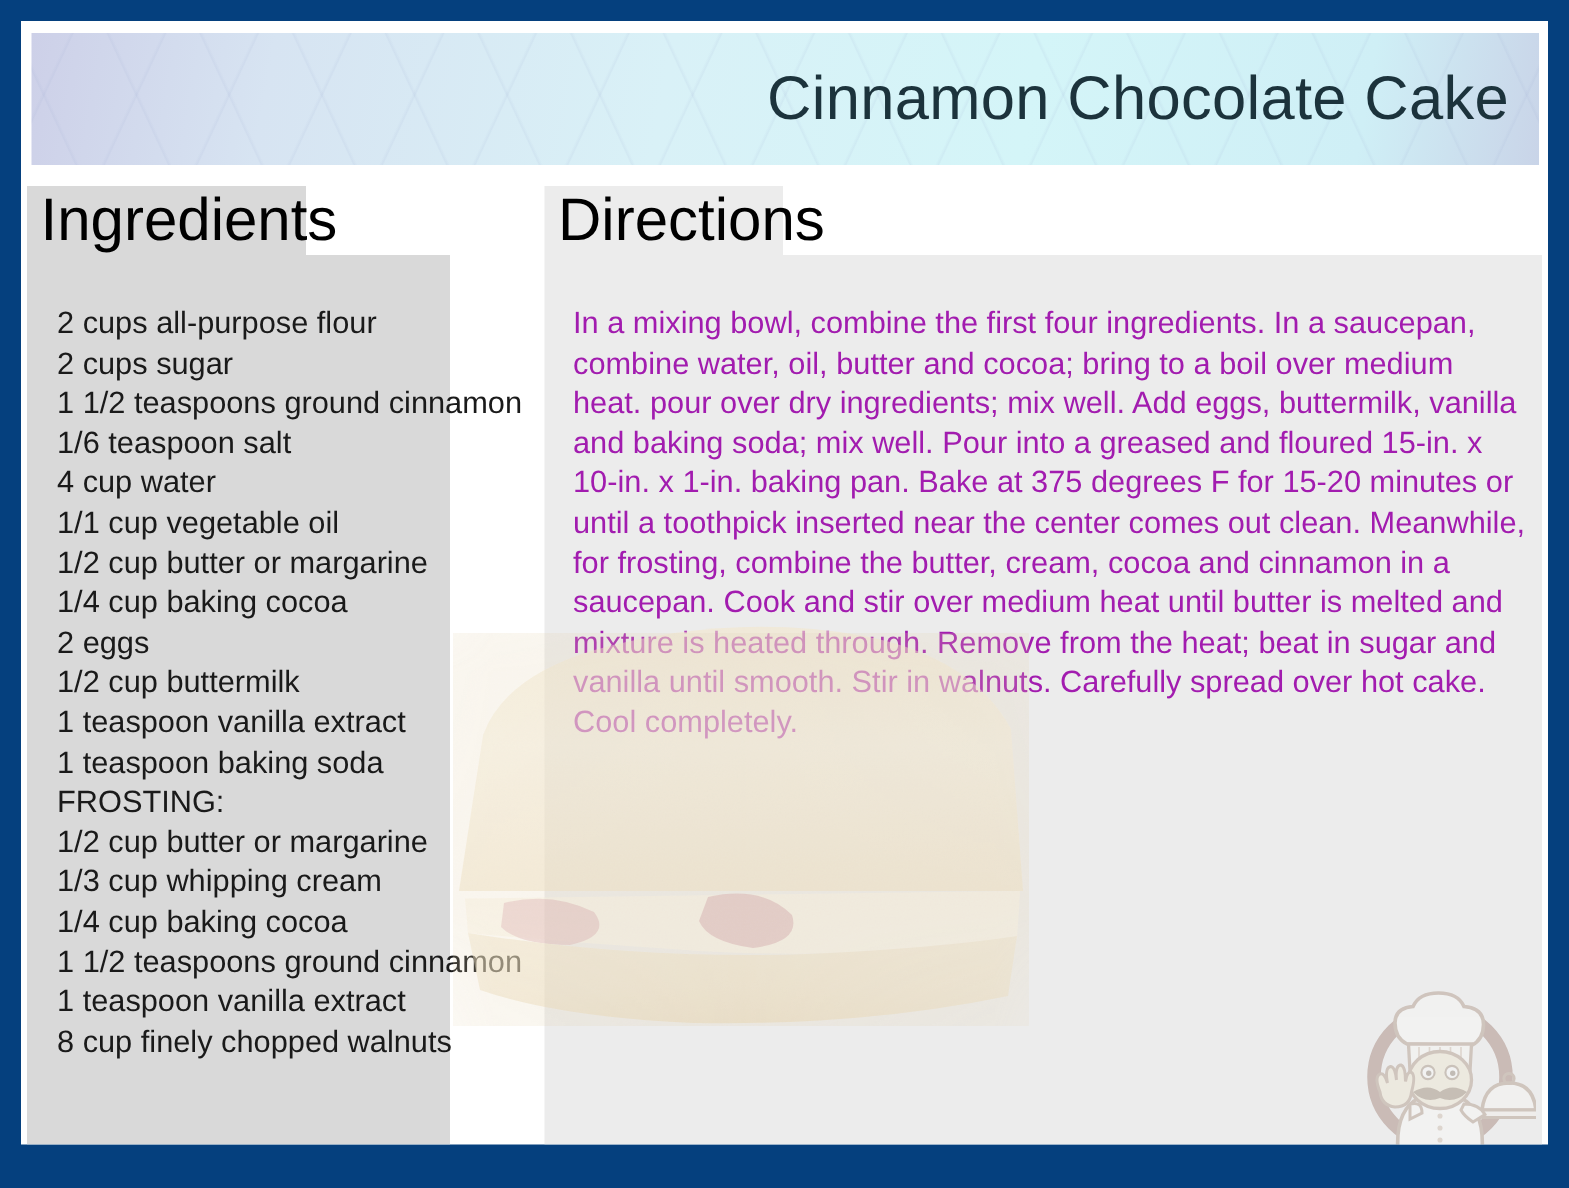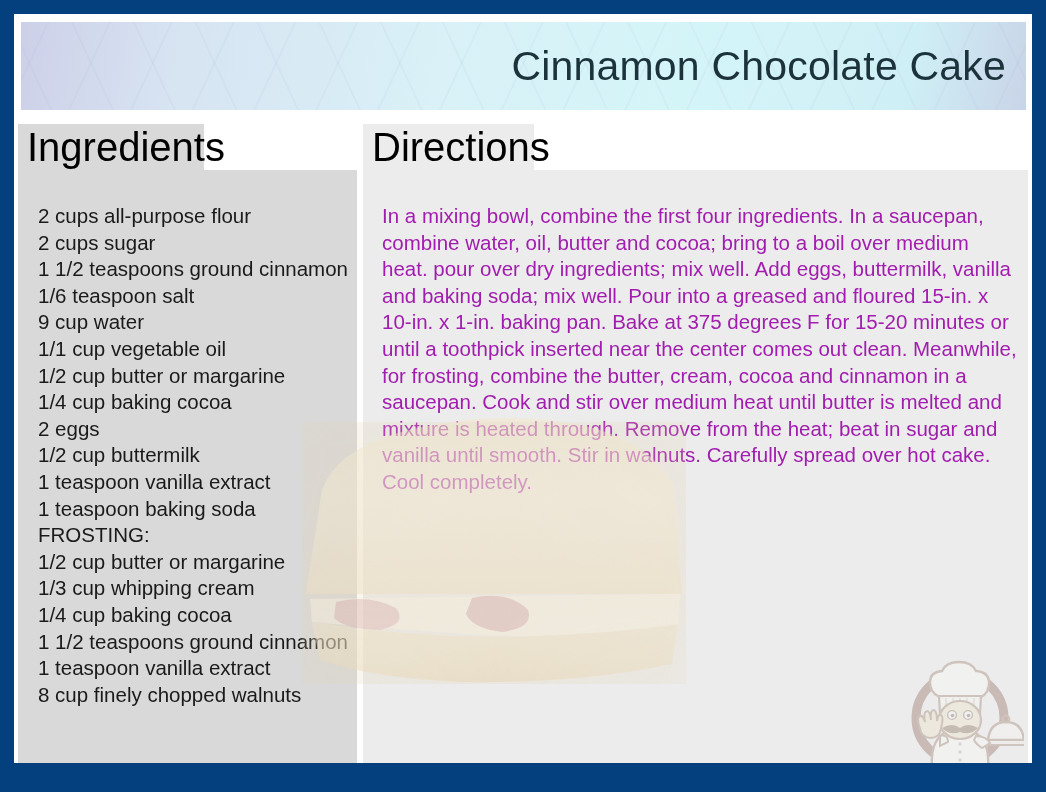--- a/index.html
+++ b/index.html
@@ -87,35 +87,35 @@
     left: 4px;
     top: 110px;
     width: 186px;
     height: 46px;
     background: #d9d9d9;
   }
 
   .heading-directions {
     left: 349px;
     top: 110px;
-    width: 171px;
+    width: 159px;
     height: 46px;
     background: #ececec;
   }
 
   
   .panel {
     position: absolute;
     top: 156px;
     bottom: 0;
   }
 
   .panel-ingredients {
     left: 4px;
-    width: 339px;
+    width: 282px;
     background: #d9d9d9;
   }
 
   .panel-directions {
     left: 349px;
     width: 665px;
     background: #ececec;
   }
 
   .ingredients-list {
@@ -180,21 +180,21 @@
     <div class="heading-tab heading-directions">
       <span>Directions</span>
     </div>
 
     <div class="panel panel-ingredients">
       <ul class="ingredients-list" id="ingredients-list">
           <li class="ingredient-item">2 cups all-purpose flour</li>
           <li class="ingredient-item">2 cups sugar</li>
           <li class="ingredient-item">1 1/2 teaspoons ground cinnamon</li>
           <li class="ingredient-item">1/6 teaspoon salt</li>
-          <li class="ingredient-item">9 cup water</li>
+          <li class="ingredient-item">4 cup water</li>
           <li class="ingredient-item">1/1 cup vegetable oil</li>
           <li class="ingredient-item">1/2 cup butter or margarine</li>
           <li class="ingredient-item">1/4 cup baking cocoa</li>
           <li class="ingredient-item">2 eggs</li>
           <li class="ingredient-item">1/2 cup buttermilk</li>
           <li class="ingredient-item">1 teaspoon vanilla extract</li>
           <li class="ingredient-item">1 teaspoon baking soda</li>
           <li class="ingredient-item">FROSTING:</li>
           <li class="ingredient-item">1/2 cup butter or margarine</li>
           <li class="ingredient-item">1/3 cup whipping cream</li>

